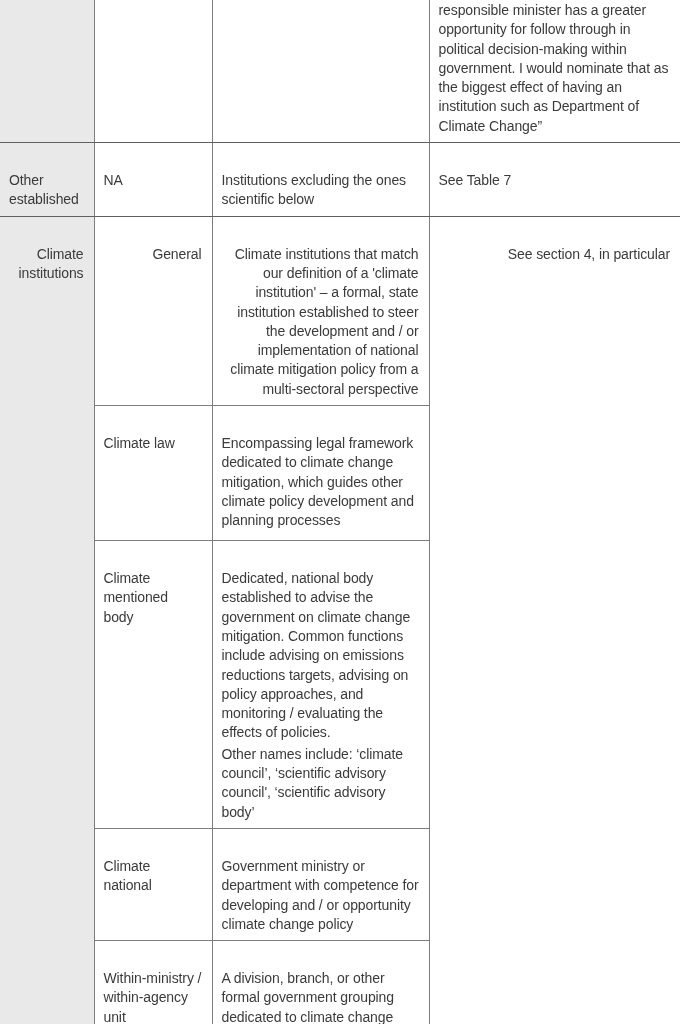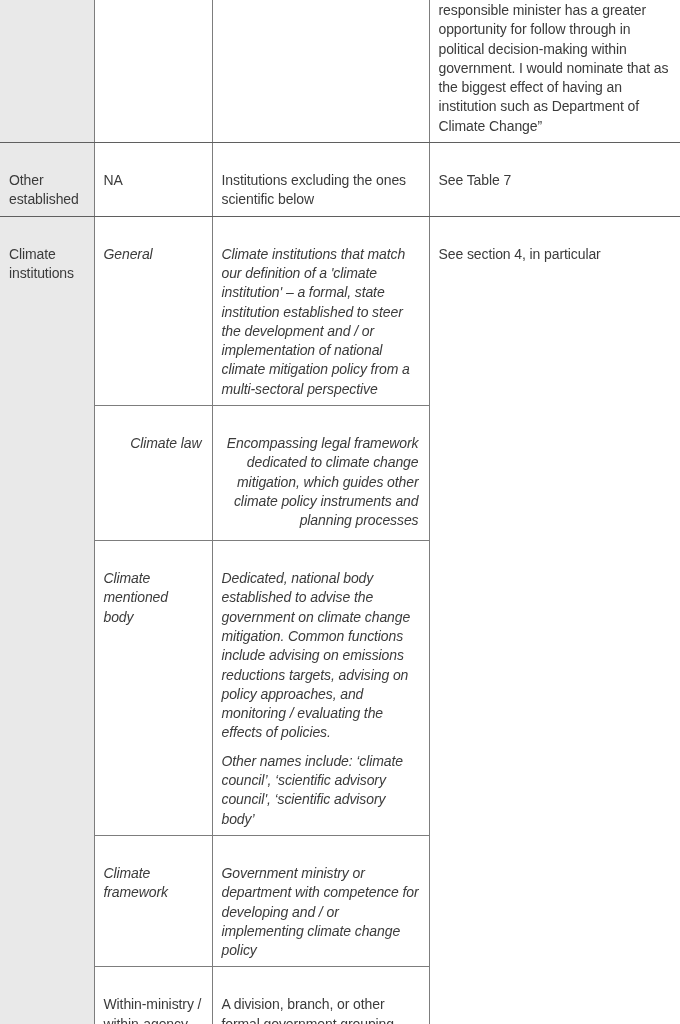--- a/index.html
+++ b/index.html
@@ -22,32 +22,32 @@
     width:680px;border-collapse:collapse;table-layout:fixed;
   }
   td{
     vertical-align:top;
     padding:28px 10px 6px 9px;
     overflow:hidden;
   }
   td.cat{background:var(--category_col_bg);}
   td.vl{border-left:1.5px solid var(--rule_minor);}
   tr.rowA td, tr.rowB td{border-bottom:1.5px solid var(--rule_major);}
-  tr.sub td.sb{border-bottom:1.5px solid var(--rule_minor);font-style:italic;}
+  tr.sub td.sb{border-bottom:1.5px solid var(--rule_minor);}
   tr.last td{border-bottom:2px solid var(--rule_minor);}
   tr.rowA{height:137px;}
   tr.rowB{height:56px;}
-  tr.sub1{height:169px;}
-  tr.sub2{height:135px;text-align:right;}
+  tr.sub1{height:169px;text-align:right;}
+  tr.sub2{height:135px;}
   tr.sub3{height:269px;}
   tr.sub4{height:112px;}
   tr.sub5{height:143px;}
   td.quote-cont{padding-top:1px;}
   td p{margin:0;}
-  td p + p{margin-top:9px;}
+  td p + p{margin-top:2px;}
 </style>
 </head>
 <body>
 
 <table>
   <colgroup>
     <col style="width:94px">
     <col style="width:118px">
     <col style="width:217px">
     <col style="width:251px">
@@ -70,34 +70,34 @@
 
   <tr class="sub sub1">
     <td class="cat" rowspan="5">Climate institutions</td>
     <td class="vl sb">General</td>
     <td class="vl sb">Climate institutions that match our definition of a 'climate institution' – a formal, state institution established to steer the development and / or implementation of national climate mitigation policy from a multi-sectoral perspective</td>
     <td class="vl" rowspan="5">See section 4, in particular</td>
   </tr>
 
   <tr class="sub sub2">
     <td class="vl sb">Climate law</td>
-    <td class="vl sb">Encompassing legal framework dedicated to climate change mitigation, which guides other climate policy instruments and planning processes</td>
+    <td class="vl sb">Encompassing legal framework dedicated to climate change mitigation, which guides other climate policy development and planning processes</td>
   </tr>
 
   <tr class="sub sub3">
     <td class="vl sb">Climate mentioned body</td>
     <td class="vl sb">
       <p>Dedicated, national body established to advise the government on climate change mitigation. Common functions include advising on emissions reductions targets, advising on policy approaches, and monitoring / evaluating the effects of policies.</p>
       <p>Other names include: ‘climate council’, ‘scientific advisory council', ‘scientific advisory body’</p>
     </td>
   </tr>
 
   <tr class="sub sub4">
-    <td class="vl sb">Climate framework</td>
-    <td class="vl sb">Government ministry or department with competence for developing and / or implementing climate change policy</td>
+    <td class="vl sb">Climate national</td>
+    <td class="vl sb">Government ministry or department with competence for developing and / or opportunity climate change policy</td>
   </tr>
 
   <tr class="sub sub5 last">
     <td class="vl">Within-ministry / within-agency unit</td>
     <td class="vl">A division, branch, or other formal government grouping dedicated to climate change policy, located in a Ministry or Department which does not have climate change policy as its core competence</td>
   </tr>
 </tbody>
   </table>
 
 </body></html>

